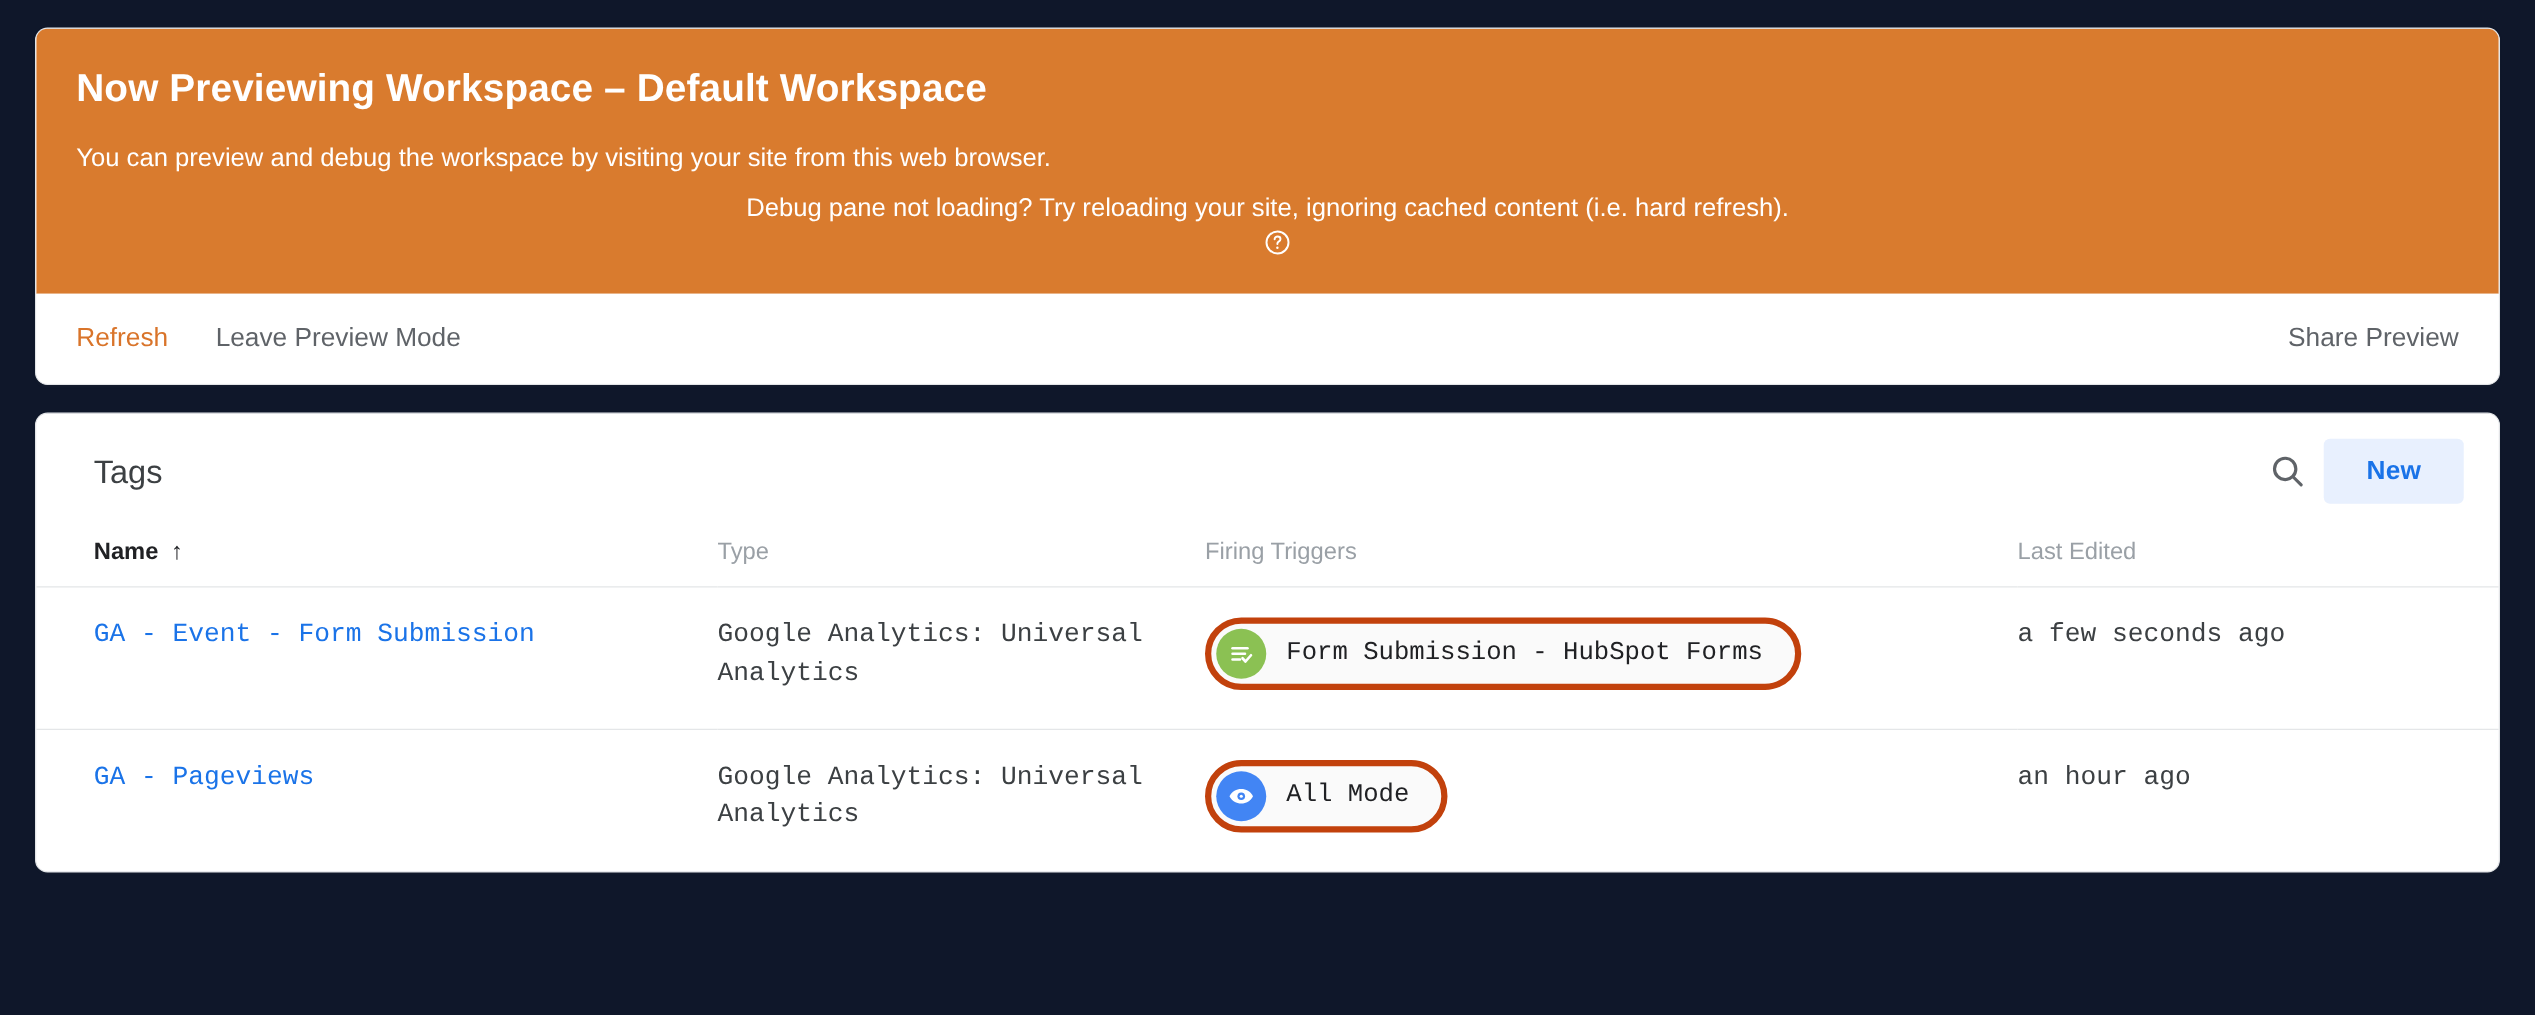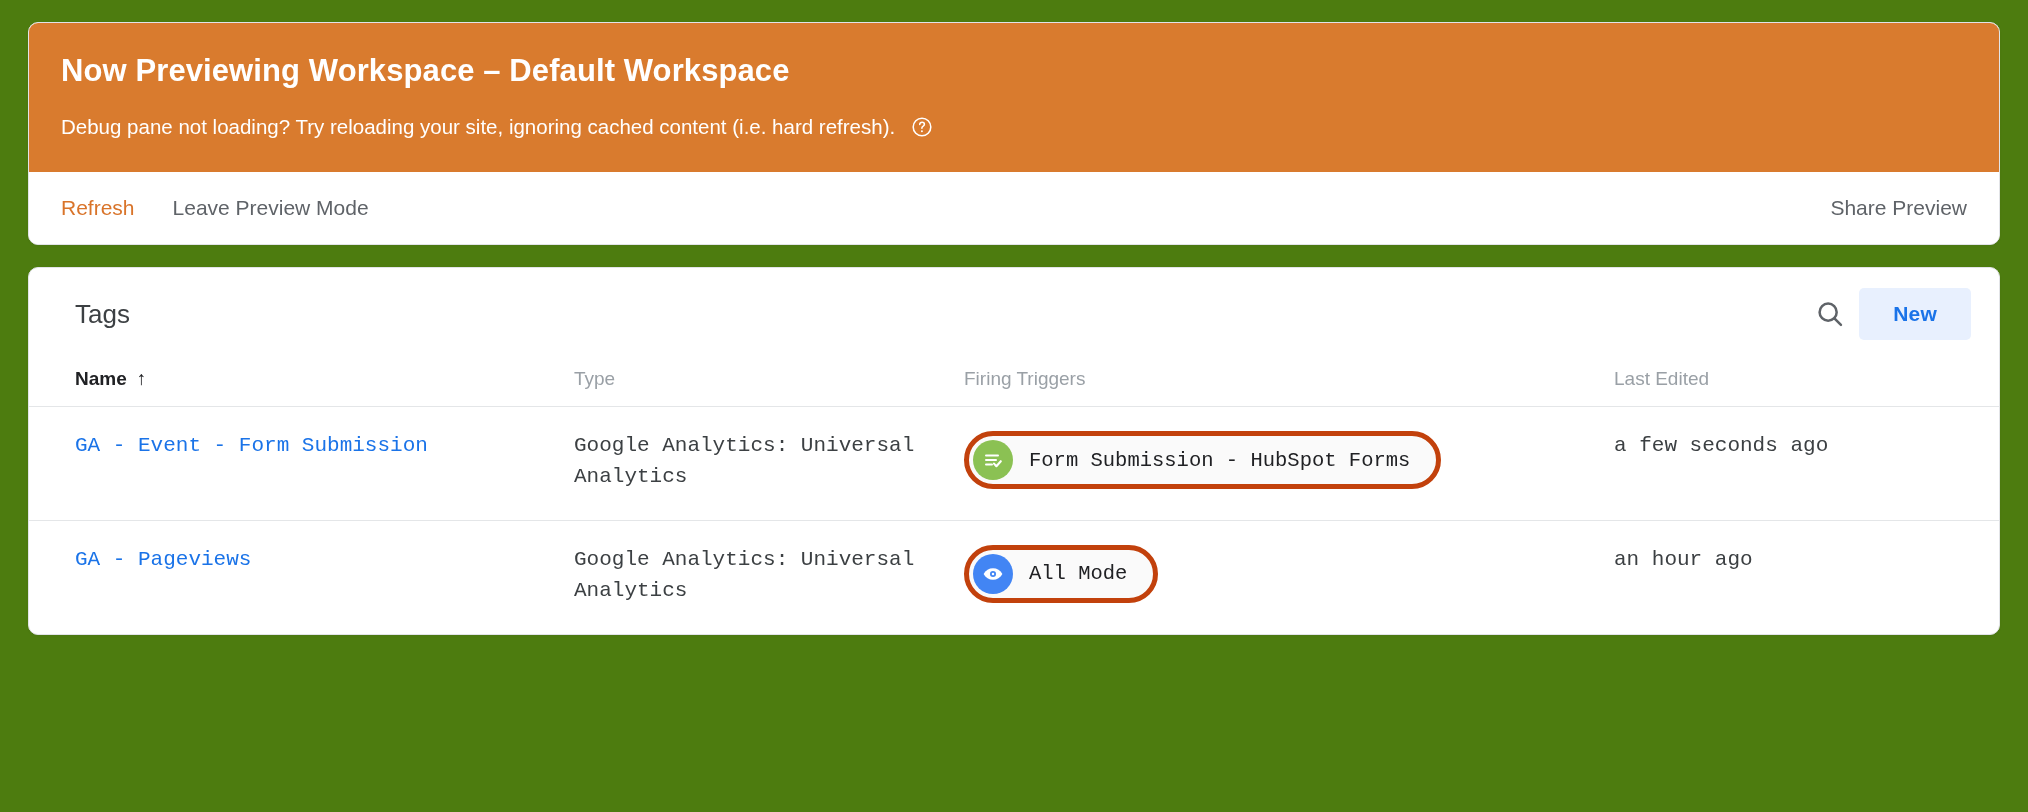--- a/index.html
+++ b/index.html
@@ -6,21 +6,21 @@
   html, body {
     width: 2028px;
     height: 812px;
     background: #F1F3F4;
     font-family: "Liberation Sans", sans-serif;
     -webkit-font-smoothing: antialiased;
   }
   .page {
     width: 2028px;
     height: 812px;
-    background: #4d7c0f;
+    background: #0f172a;
     padding: 22px 28px 0 28px;
     position: relative;
   }
 
   
   .preview-card {
     background: #FFFFFF;
     border-radius: 10px;
     border: 1px solid #E2E4E7;
     overflow: hidden;
@@ -203,20 +203,23 @@
 </head>
 <body>
 
 <div class="page">
 
   <div class="preview-card">
 
     <div class="banner">
       <div class="banner-title">Now Previewing Workspace – Default Workspace</div>
 
+      <div class="banner-line">
+        <span>You can preview and debug the workspace by visiting your site from this web browser.</span>
+      </div>
 
       <div class="banner-line">
         <span>Debug pane not loading? Try reloading your site, ignoring cached content (i.e. hard refresh).</span>
         <span class="help-icon">
           <svg width="22" height="22" viewBox="0 0 24 24" fill="none" aria-hidden="true">
             <circle cx="12" cy="12" r="9.6" stroke="#FFFFFF" stroke-width="1.7"></circle>
             <path d="M9.5 9.2c0-1.4 1.1-2.4 2.6-2.4 1.5 0 2.5 0.9 2.5 2.2 0 1.1-0.6 1.7-1.6 2.3-0.8 0.5-1.1 0.9-1.1 1.8v0.3" stroke="#FFFFFF" stroke-width="1.7" stroke-linecap="round" fill="none"></path>
             <circle cx="11.9" cy="16.6" r="1.05" fill="#FFFFFF"></circle>
           </svg>
         </span>

